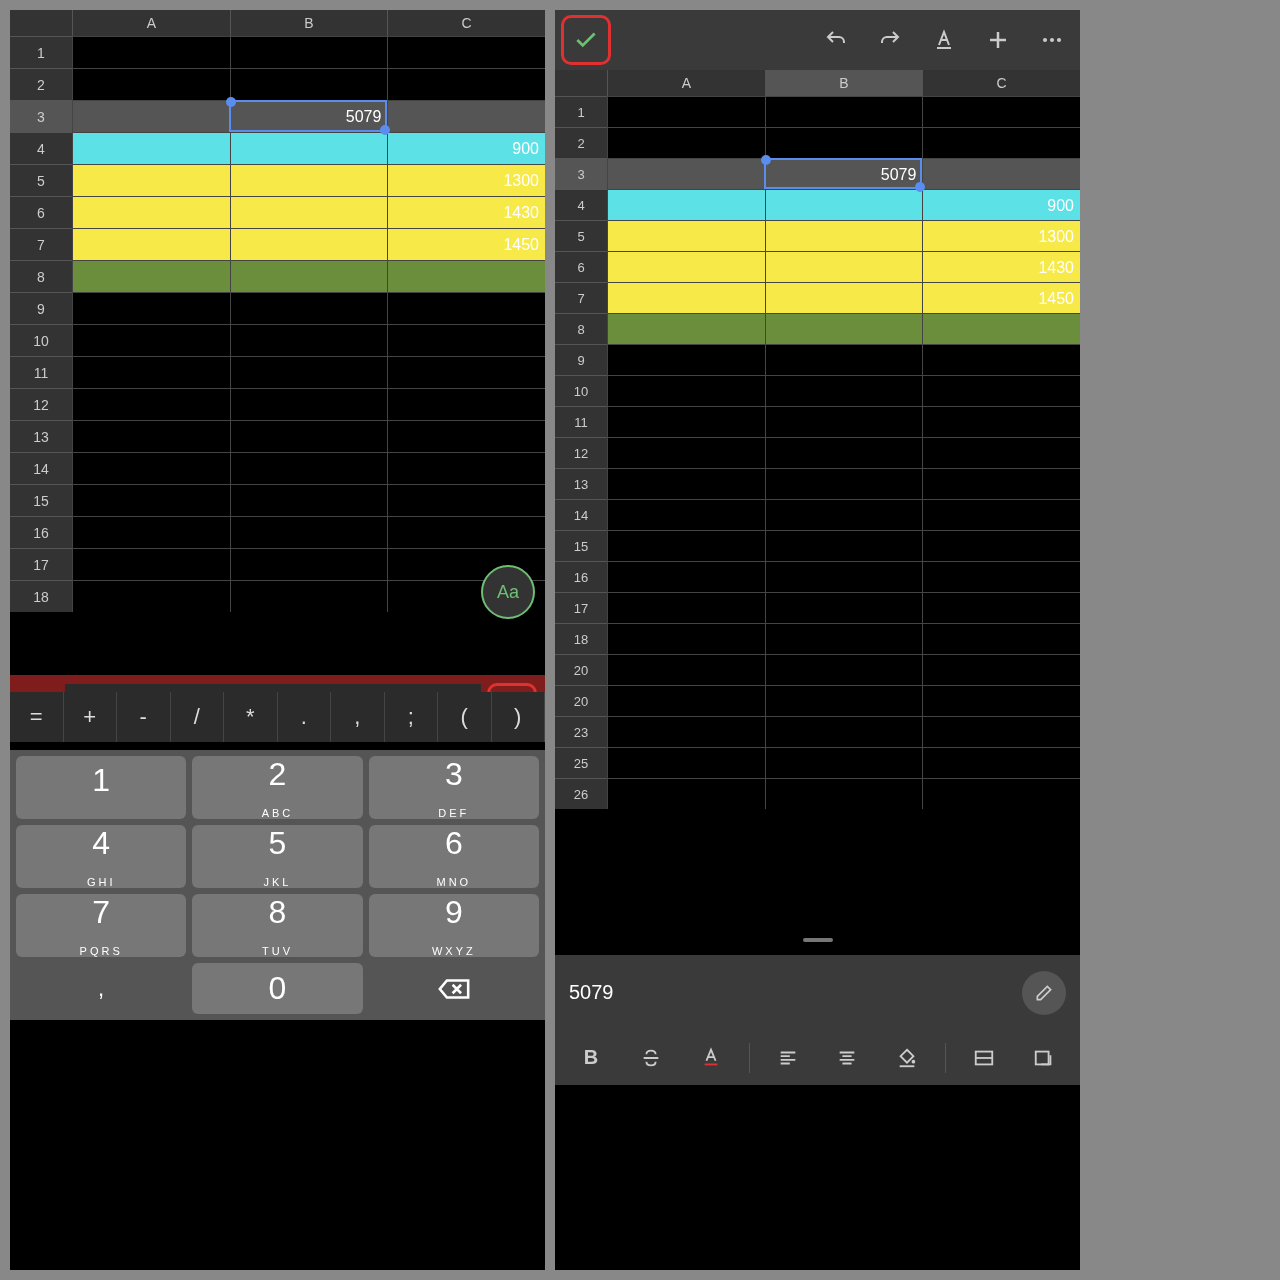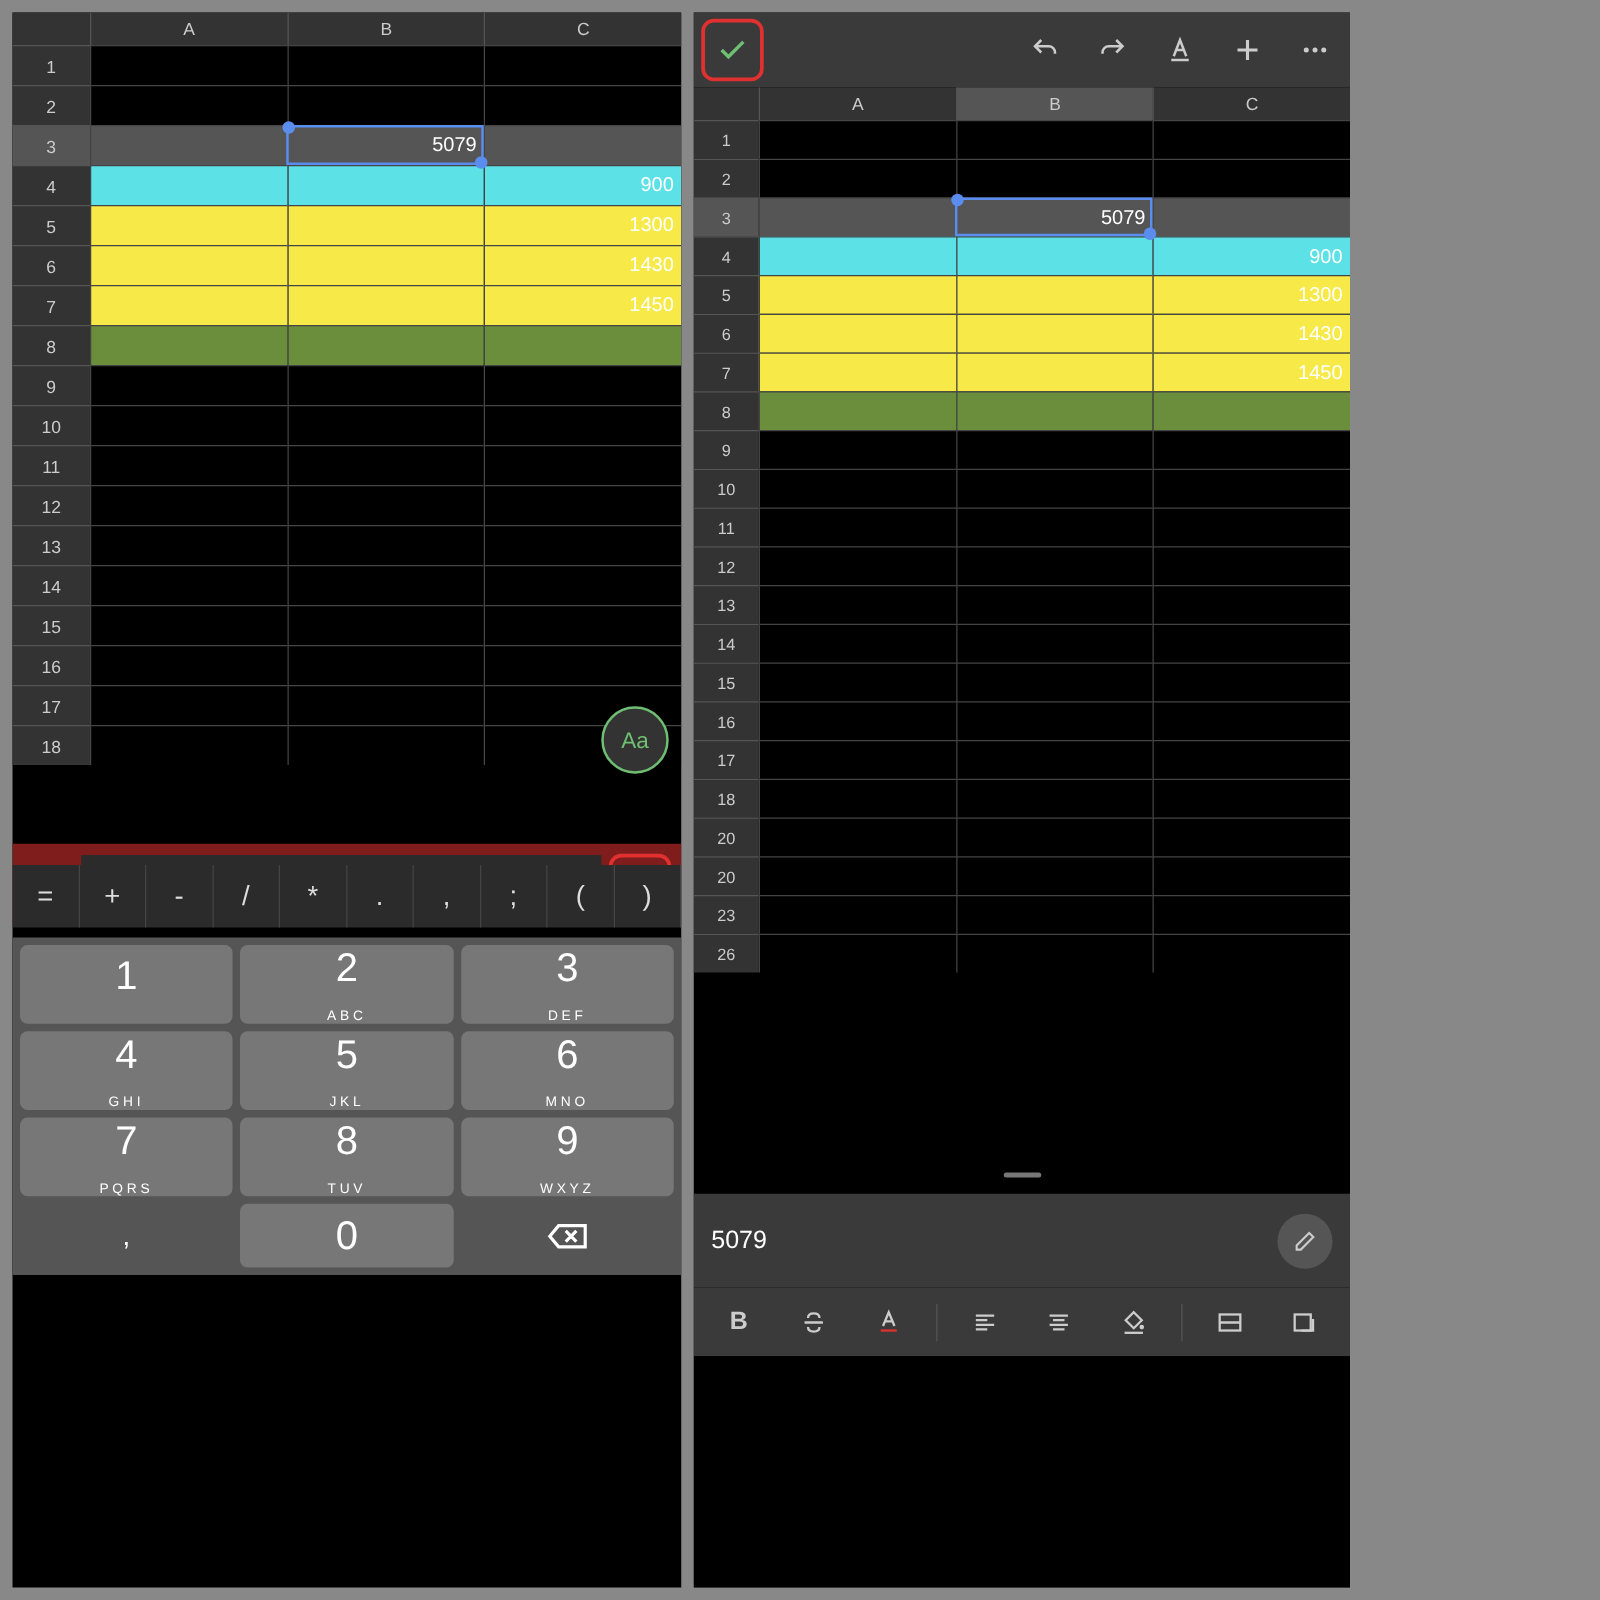--- a/index.html
+++ b/index.html
@@ -485,20 +485,26 @@
         <div class="cell"></div>
         <div class="cell"></div>
         <div class="cell"></div>
       </div>
       <div class="r-row r23">
         <div class="rh">23</div>
         <div class="cell"></div>
         <div class="cell"></div>
         <div class="cell"></div>
       </div>
+      <div class="r-row r25">
+        <div class="rh">25</div>
+        <div class="cell"></div>
+        <div class="cell"></div>
+        <div class="cell"></div>
+      </div>
       <div class="r-row r26">
         <div class="rh">26</div>
         <div class="cell"></div>
         <div class="cell"></div>
         <div class="cell"></div>
       </div>
       <div class="sel-box-l" id="r-sel" style="left:209px; top:62px; width:158px; height:31px;">
       <div class="sel-handle" style="left:-5px; top:-5px;"></div>
       <div class="sel-handle" style="right:-5px; bottom:-5px;"></div>
     </div>

